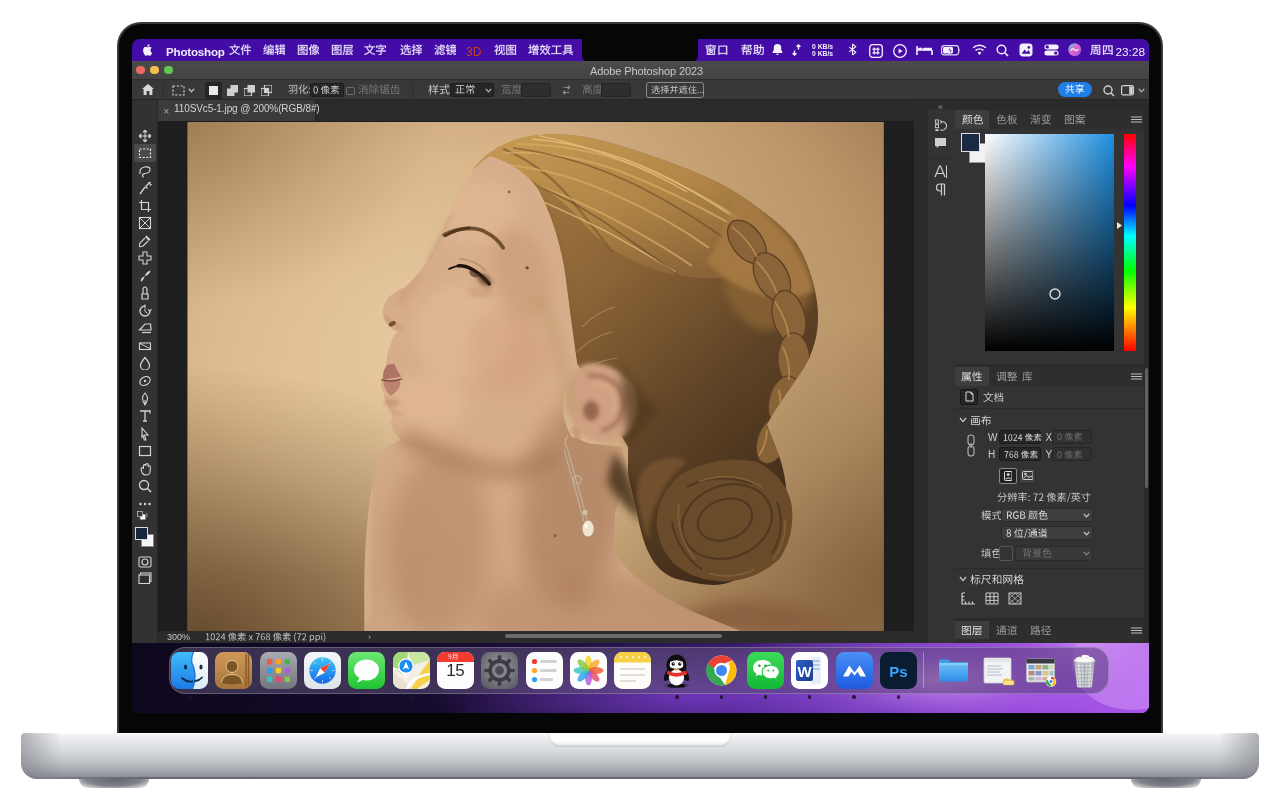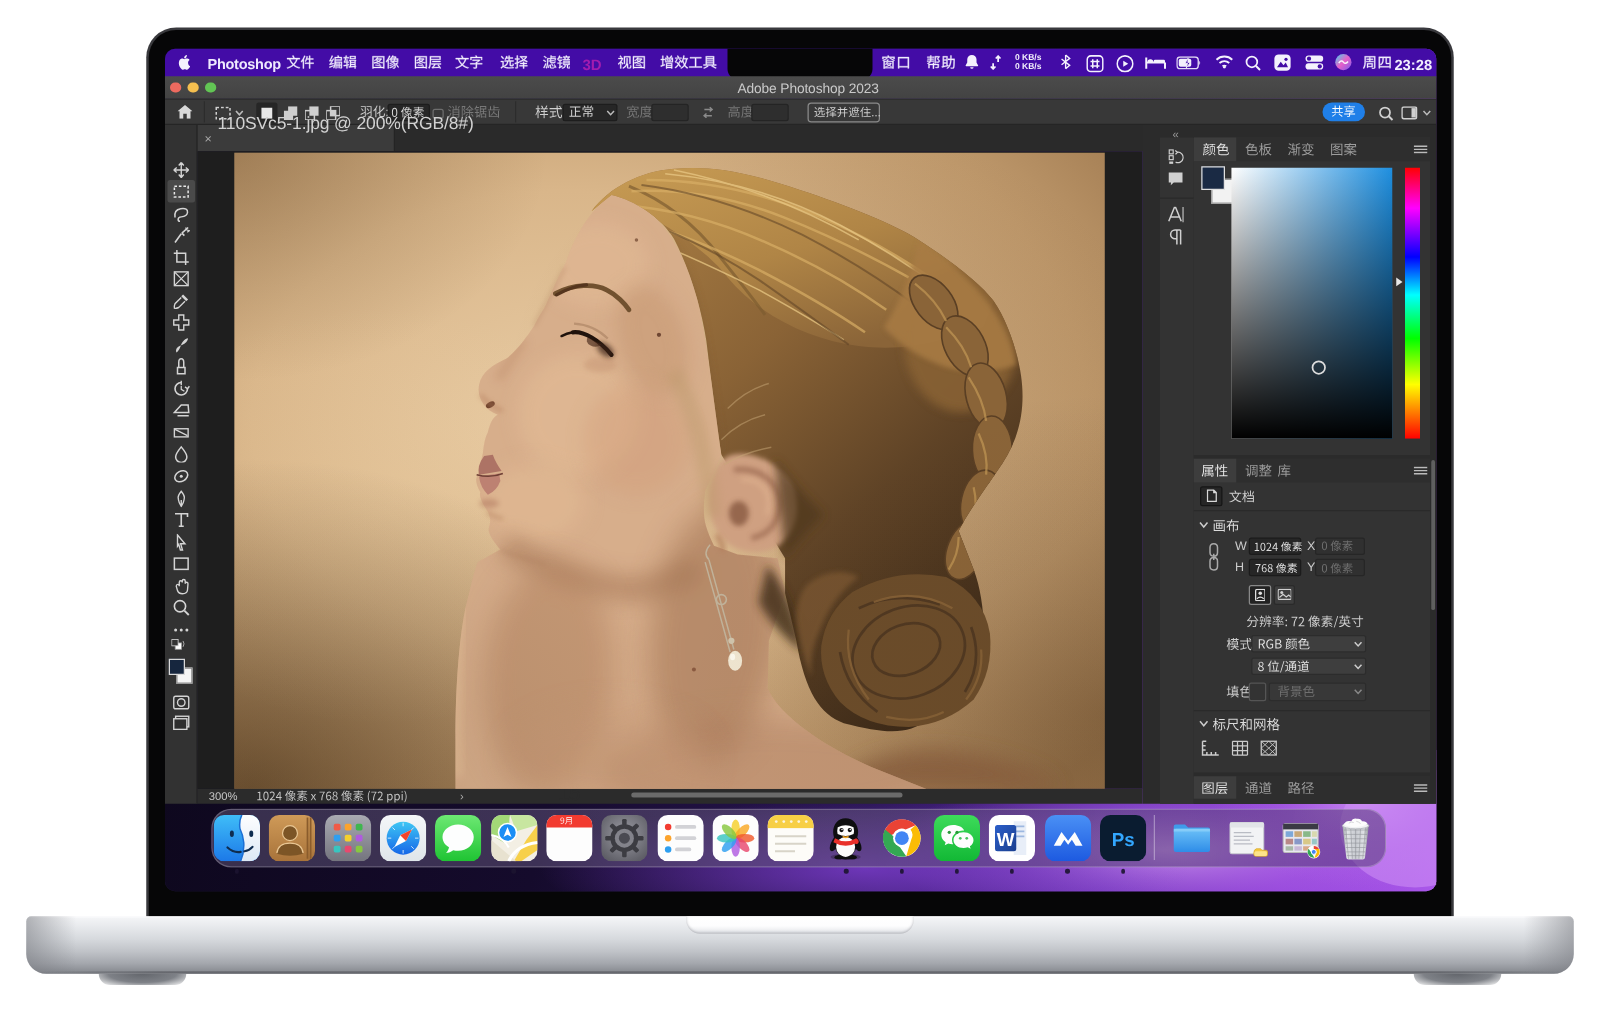--- a/index.html
+++ b/index.html
@@ -175,21 +175,21 @@
     </g>
   </svg>
 <svg class="a" style="left:528.0px;top:43.8px;" width="45.6" height="11.4" viewBox="0 0 4000 1000">
     <g transform="translate(0,880) scale(1,-1)" fill="#f2eefe" stroke="#f2eefe" stroke-width="25">
       <use href="#g13" x="0"></use>
       <use href="#g14" x="1000"></use>
       <use href="#g15" x="2000"></use>
       <use href="#g16" x="3000"></use>
     </g>
   </svg>
-<div class="a t" style="left:466px;top:45px;color:#a21caf;font-size:12px;font-weight:bold">3D</div>
+<div class="a t" style="left:466px;top:45px;color:#c2410c;font-size:12px;font-weight:normal">3D</div>
 <div class="a" style="left:582px;top:38.5px;width:116px;height:25px;background:#060607;border-radius:0 0 9px 9px"></div>
 <svg class="a" style="left:705.0px;top:43.6px;" width="23.6" height="11.6" viewBox="0 0 2034 1000">
     <g transform="translate(0,880) scale(1,-1)" fill="#f2eefe" stroke="#f2eefe" stroke-width="25">
       <use href="#g17" x="0"></use>
       <use href="#g18" x="1034"></use>
     </g>
   </svg>
 <svg class="a" style="left:740.5px;top:43.6px;" width="23.6" height="11.6" viewBox="0 0 2034 1000">
     <g transform="translate(0,880) scale(1,-1)" fill="#f2eefe" stroke="#f2eefe" stroke-width="25">
       <use href="#g19" x="0"></use>
@@ -262,21 +262,21 @@
     </defs>
     <circle cx="6.7" cy="6.7" r="6.5" fill="url(#sir)"></circle>
     <path d="M3 7.5 Q5 4.5 6.7 6.7 T10.4 6.2" stroke="#fff" stroke-width="1.2" fill="none" opacity=".9"></path>
   </svg>
 <svg class="a" style="left:1089.5px;top:43.6px;" width="23.6" height="11.6" viewBox="0 0 2034 1000">
     <g transform="translate(0,880) scale(1,-1)" fill="#f2eefe" stroke="#f2eefe" stroke-width="25">
       <use href="#g21" x="0"></use>
       <use href="#g22" x="1034"></use>
     </g>
   </svg>
-<div class="a t" style="left:1115.5px;top:44.6px;color:#f2eefe;font-size:11.8px;font-weight:bold">23:28</div>
+<div class="a t" style="left:1115.5px;top:44.6px;color:#f2eefe;font-size:11.8px;font-weight:normal">23:28</div>
 <div class="a" style="left:131.5px;top:61px;width:1017px;height:18.5px;background:linear-gradient(#4b4b4b,#434343);border-bottom:1px solid #2e2e2e"></div>
 <div class="a" style="left:136.1px;top:65.6px;width:8.8px;height:8.8px;background:#ed6a5f;border-radius:50%"></div>
 <div class="a" style="left:150.1px;top:65.6px;width:8.8px;height:8.8px;background:#f5bf4f;border-radius:50%"></div>
 <div class="a" style="left:164.1px;top:65.6px;width:8.8px;height:8.8px;background:#62c554;border-radius:50%"></div>
 <div class="a t" style="left:590px;top:65.2px;color:#c9c9c9;font-size:11px;letter-spacing:-.1px">Adobe Photoshop 2023</div>
 <div class="a" style="left:131.5px;top:79.5px;width:1017px;height:20.5px;background:#383838;border-bottom:1px solid #252525"></div>
 <svg class="a" style="left:142px;top:84px;" width="12" height="11" viewBox="0 0 12 11">
     <path d="M6 0 L12 5 L10.4 5 L10.4 11 L7.4 11 L7.4 7 L4.6 7 L4.6 11 L1.6 11 L1.6 5 L0 5 Z" fill="#d8d8d8"></path>
   </svg>
 <div class="a" style="left:163px;top:81px;width:1px;height:17px;background:#2c2c2c"></div>
@@ -392,21 +392,21 @@
     <rect x="8.2" y="1.5" width="3.5" height="7.5" fill="#d0d0d0"></rect>
   </svg>
 <svg class="a" style="left:1138px;top:88px;" width="7" height="5" viewBox="0 0 7 5">
     <path d="M.8 .8 L3.5 3.8 L6.2 .8" stroke="#bbb" stroke-width="1.2" fill="none"></path>
   </svg>
 <div class="a" style="left:131.5px;top:100px;width:1017px;height:21px;background:#2a2a2a"></div>
 <div class="a" style="left:131.5px;top:100px;width:26.5px;height:21px;background:#323232;border-right:1px solid #242424"></div>
 <div class="a t" style="left:134px;top:101px;color:#999;font-size:9px">»</div>
 <div class="a" style="left:158px;top:100px;width:158px;height:21px;background:#3b3b3b;border-right:1px solid #242424"></div>
 <div class="a t" style="left:163.5px;top:105.5px;color:#a8a8a8;font-size:10px">×</div>
-<div class="a t" style="left:174px;top:90px;color:#d2d2d2;font-size:14px;letter-spacing:-.1px">110SVc5-1.jpg @ 200%(RGB/8#)</div>
+<div class="a t" style="left:174px;top:103px;color:#d2d2d2;font-size:10px;letter-spacing:-.1px">110SVc5-1.jpg @ 200%(RGB/8#)</div>
 <div class="a" style="left:914px;top:100px;width:234.5px;height:543px;background:#2b2b2b"></div>
 <div class="a t" style="left:938px;top:101.5px;color:#999;font-size:9px">«</div>
 <div class="a t" style="left:1136px;top:101.5px;color:#999;font-size:9px">»</div>
 <div class="a" style="left:131.5px;top:100px;width:26.5px;height:543px;background:#323232;border-right:1px solid #262626"></div>
 <svg class="a" style="left:138px;top:128.7px;" width="14" height="14" viewBox="0 0 14 14">
     <path d="M7 1 L7 13 M1 7 L13 7 M7 1 L5 3.4 M7 1 L9 3.4 M7 13 L5 10.6 M7 13 L9 10.6 M1 7 L3.4 5 M1 7 L3.4 9 M13 7 L10.6 5 M13 7 L10.6 9" stroke="#d4d4d4" stroke-width="1.1" fill="none"></path>
   </svg>
 <div class="a" style="left:134px;top:144.02px;width:21.5px;height:18px;background:#4a4a4a;border-radius:2px"></div>
 <svg class="a" style="left:138px;top:146.22px;" width="14" height="14" viewBox="0 0 14 14">
     <rect x="1.5" y="3" width="11" height="8.5" fill="none" stroke="#e8e8e8" stroke-width="1.2" stroke-dasharray="2.1 1.5"></rect>
@@ -936,21 +936,21 @@
       <rect width="37" height="37" fill="#fdfdfd"></rect>
       <rect width="37" height="10" fill="#f23b30"></rect>
     </g>
   </svg>
 <svg class="a" style="left:448.2px;top:653.0px;" width="10.6" height="6.8" viewBox="0 0 1555 1000">
     <g transform="translate(0,880) scale(1,-1)" fill="#fff">
       <use href="#g93" x="0"></use>
       <use href="#g94" x="555"></use>
     </g>
   </svg>
-<div class="a t" style="left:446.2px;top:625px;color:#2b2b2b;font-size:17px;letter-spacing:-.5px">15</div>
+<div class="a t" style="left:446.2px;top:661px;color:#2b2b2b;font-size:17px;letter-spacing:-.5px">15</div>
 <svg class="a" style="left:481.2px;top:651.5px;" width="37" height="37" viewBox="0 0 37 37">
     <defs>
       <radialGradient id="stg" cx="50%" cy="42%" r="65%">
         <stop offset="0" stop-color="#9d9da5"></stop>
         <stop offset="1" stop-color="#5e5e66"></stop>
       </radialGradient>
     </defs>
     <rect width="37" height="37" rx="8.3" ry="8.3" fill="url(#stg)"></rect>
     <rect x="16.7" y="3.2" width="3.6" height="5" rx="1" fill="#3c3c42" transform="rotate(0 18.5 18.5)"></rect>
     <rect x="16.7" y="3.2" width="3.6" height="5" rx="1" fill="#3c3c42" transform="rotate(45 18.5 18.5)"></rect>

